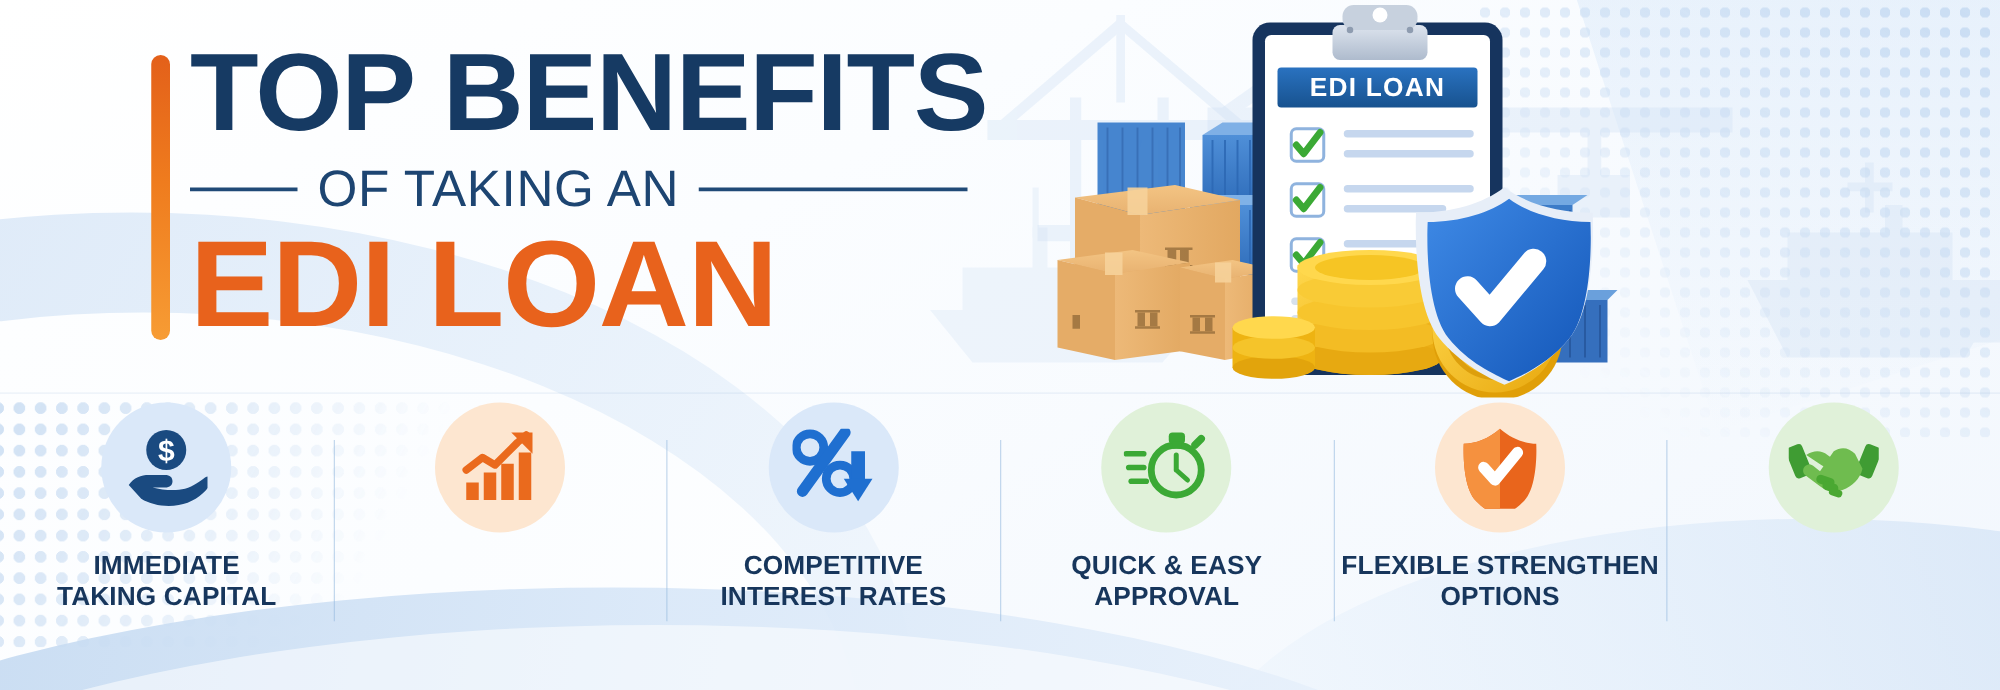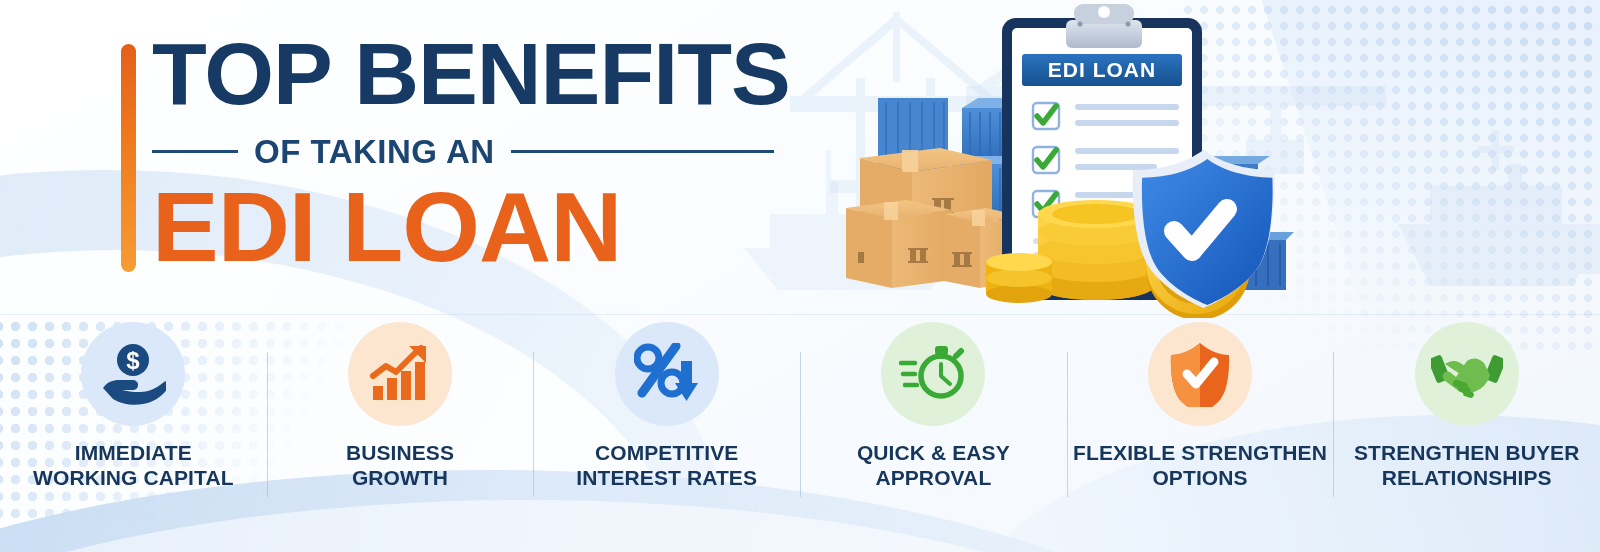--- a/index.html
+++ b/index.html
@@ -89,21 +89,21 @@
     transform:scaleX(1.02); transform-origin:left center;
   }
   .line2-wrap{
     position:absolute; left:152px; top:128px;
     width:622px; height:46px;
     display:flex; align-items:center; gap:16px;
   }
   .rule{ flex:0 0 86px; height:3px; background:#204a77; }
   .rule.right{ flex:1 1 auto; }
   .line2{
-    font-size:33px; line-height:41px; font-weight:700; letter-spacing:.5px;
+    font-size:41px; line-height:41px; font-weight:400; letter-spacing:.5px;
     color:#1d4572; white-space:nowrap;
   }
   .line3{
     position:absolute; left:152px; top:178px;
     font-size:98px; line-height:98px; font-weight:900; letter-spacing:-1px;
     color:#e8621c; white-space:nowrap;
     transform:scaleX(1.02); transform-origin:left center;
   }
 
   
@@ -473,36 +473,34 @@
 
     <div class="benefit">
       <div class="circle c-blue">
         <svg width="66" height="62" viewBox="0 0 66 62">
           <circle cx="33" cy="17" r="16" fill="#1a4a80"></circle>
           <text x="33" y="26" text-anchor="middle" font-family="Liberation Sans, sans-serif" font-size="24" font-weight="900" fill="#ffffff">$</text>
           <path d="M3 45 c4 -6 10 -8 16 -8 l13 0 c4 0 6 2 6 5 0 3 -2 5 -6 5 l-10 0 c8 2 18 3 26 1 7 -2 12 -6 16 -9 3 -2 7 0 5 4 -4 8 -14 16 -26 18 -10 2 -22 0 -30 -5 z" fill="#1a4a80"></path>
         </svg>
       </div>
       <div class="b-label">IMMEDIATE
-WORKING CAPITAL</div>
+TAKING CAPITAL</div>
     </div>
 
     <div class="benefit">
       <div class="circle c-peach">
         <svg width="64" height="60" viewBox="0 0 64 60">
           <rect x="5" y="42" width="10" height="14" fill="#ea6a1d"></rect>
           <rect x="19" y="34" width="10" height="22" fill="#ea6a1d"></rect>
           <rect x="33" y="27" width="10" height="29" fill="#ea6a1d"></rect>
           <rect x="47" y="18" width="10" height="38" fill="#ea6a1d"></rect>
           <path d="M5 32 L18 22 L28 28 L46 10 L53 4" fill="none" stroke="#ea6a1d" stroke-width="6" stroke-linecap="round" stroke-linejoin="round"></path>
           <path d="M41 2 L58 2 L58 19 z" fill="#ea6a1d"></path>
         </svg>
       </div>
-      <div class="b-label">BUSINESS
-GROWTH</div>
     </div>
 
     <div class="benefit">
       <div class="circle c-blue">
         <svg width="66" height="62" viewBox="0 0 66 62">
           <circle cx="14" cy="15" r="11" fill="none" stroke="#1f6fd0" stroke-width="7"></circle>
           <line x1="42" y1="3" x2="8" y2="50" stroke="#1f6fd0" stroke-width="9" stroke-linecap="round"></line>
           <circle cx="38" cy="40" r="11" fill="none" stroke="#1f6fd0" stroke-width="7"></circle>
           <rect x="47" y="18" width="11" height="26" fill="#1f6fd0"></rect>
           <path d="M41 40 L64 40 L52.5 58 z" fill="#1f6fd0"></path>
@@ -550,18 +548,16 @@
           <rect x="57" y="8" width="14" height="26" rx="3" transform="rotate(22 64 21)" fill="#3f9c33"></rect>
           <path d="M14 16 c6 -4 12 -4 17 0 l7 5 c2 2 2 4 0 6 -2 2 -5 2 -7 0 l-5 -3" fill="#6fbc4f"></path>
           <path d="M36 13 c6 -4 12 -3 17 2 l6 12 c-2 8 -8 14 -16 17 -6 2 -13 1 -18 -3 l-12 -9 c-2 -2 -2 -5 0 -7 2 -2 5 -2 7 0 l5 4" fill="#6fbc4f"></path>
           <g fill="#4aa832">
             <rect x="22" y="33" width="15" height="7" rx="3.5" transform="rotate(18 29 36)"></rect>
             <rect x="27" y="38" width="13" height="7" rx="3.5" transform="rotate(18 33 41)"></rect>
             <rect x="32" y="43" width="11" height="6" rx="3" transform="rotate(18 37 46)"></rect>
           </g>
         </svg>
       </div>
-      <div class="b-label">STRENGTHEN BUYER
-RELATIONSHIPS</div>
     </div>
 
   </div>
 </div>
 
 </body></html>

